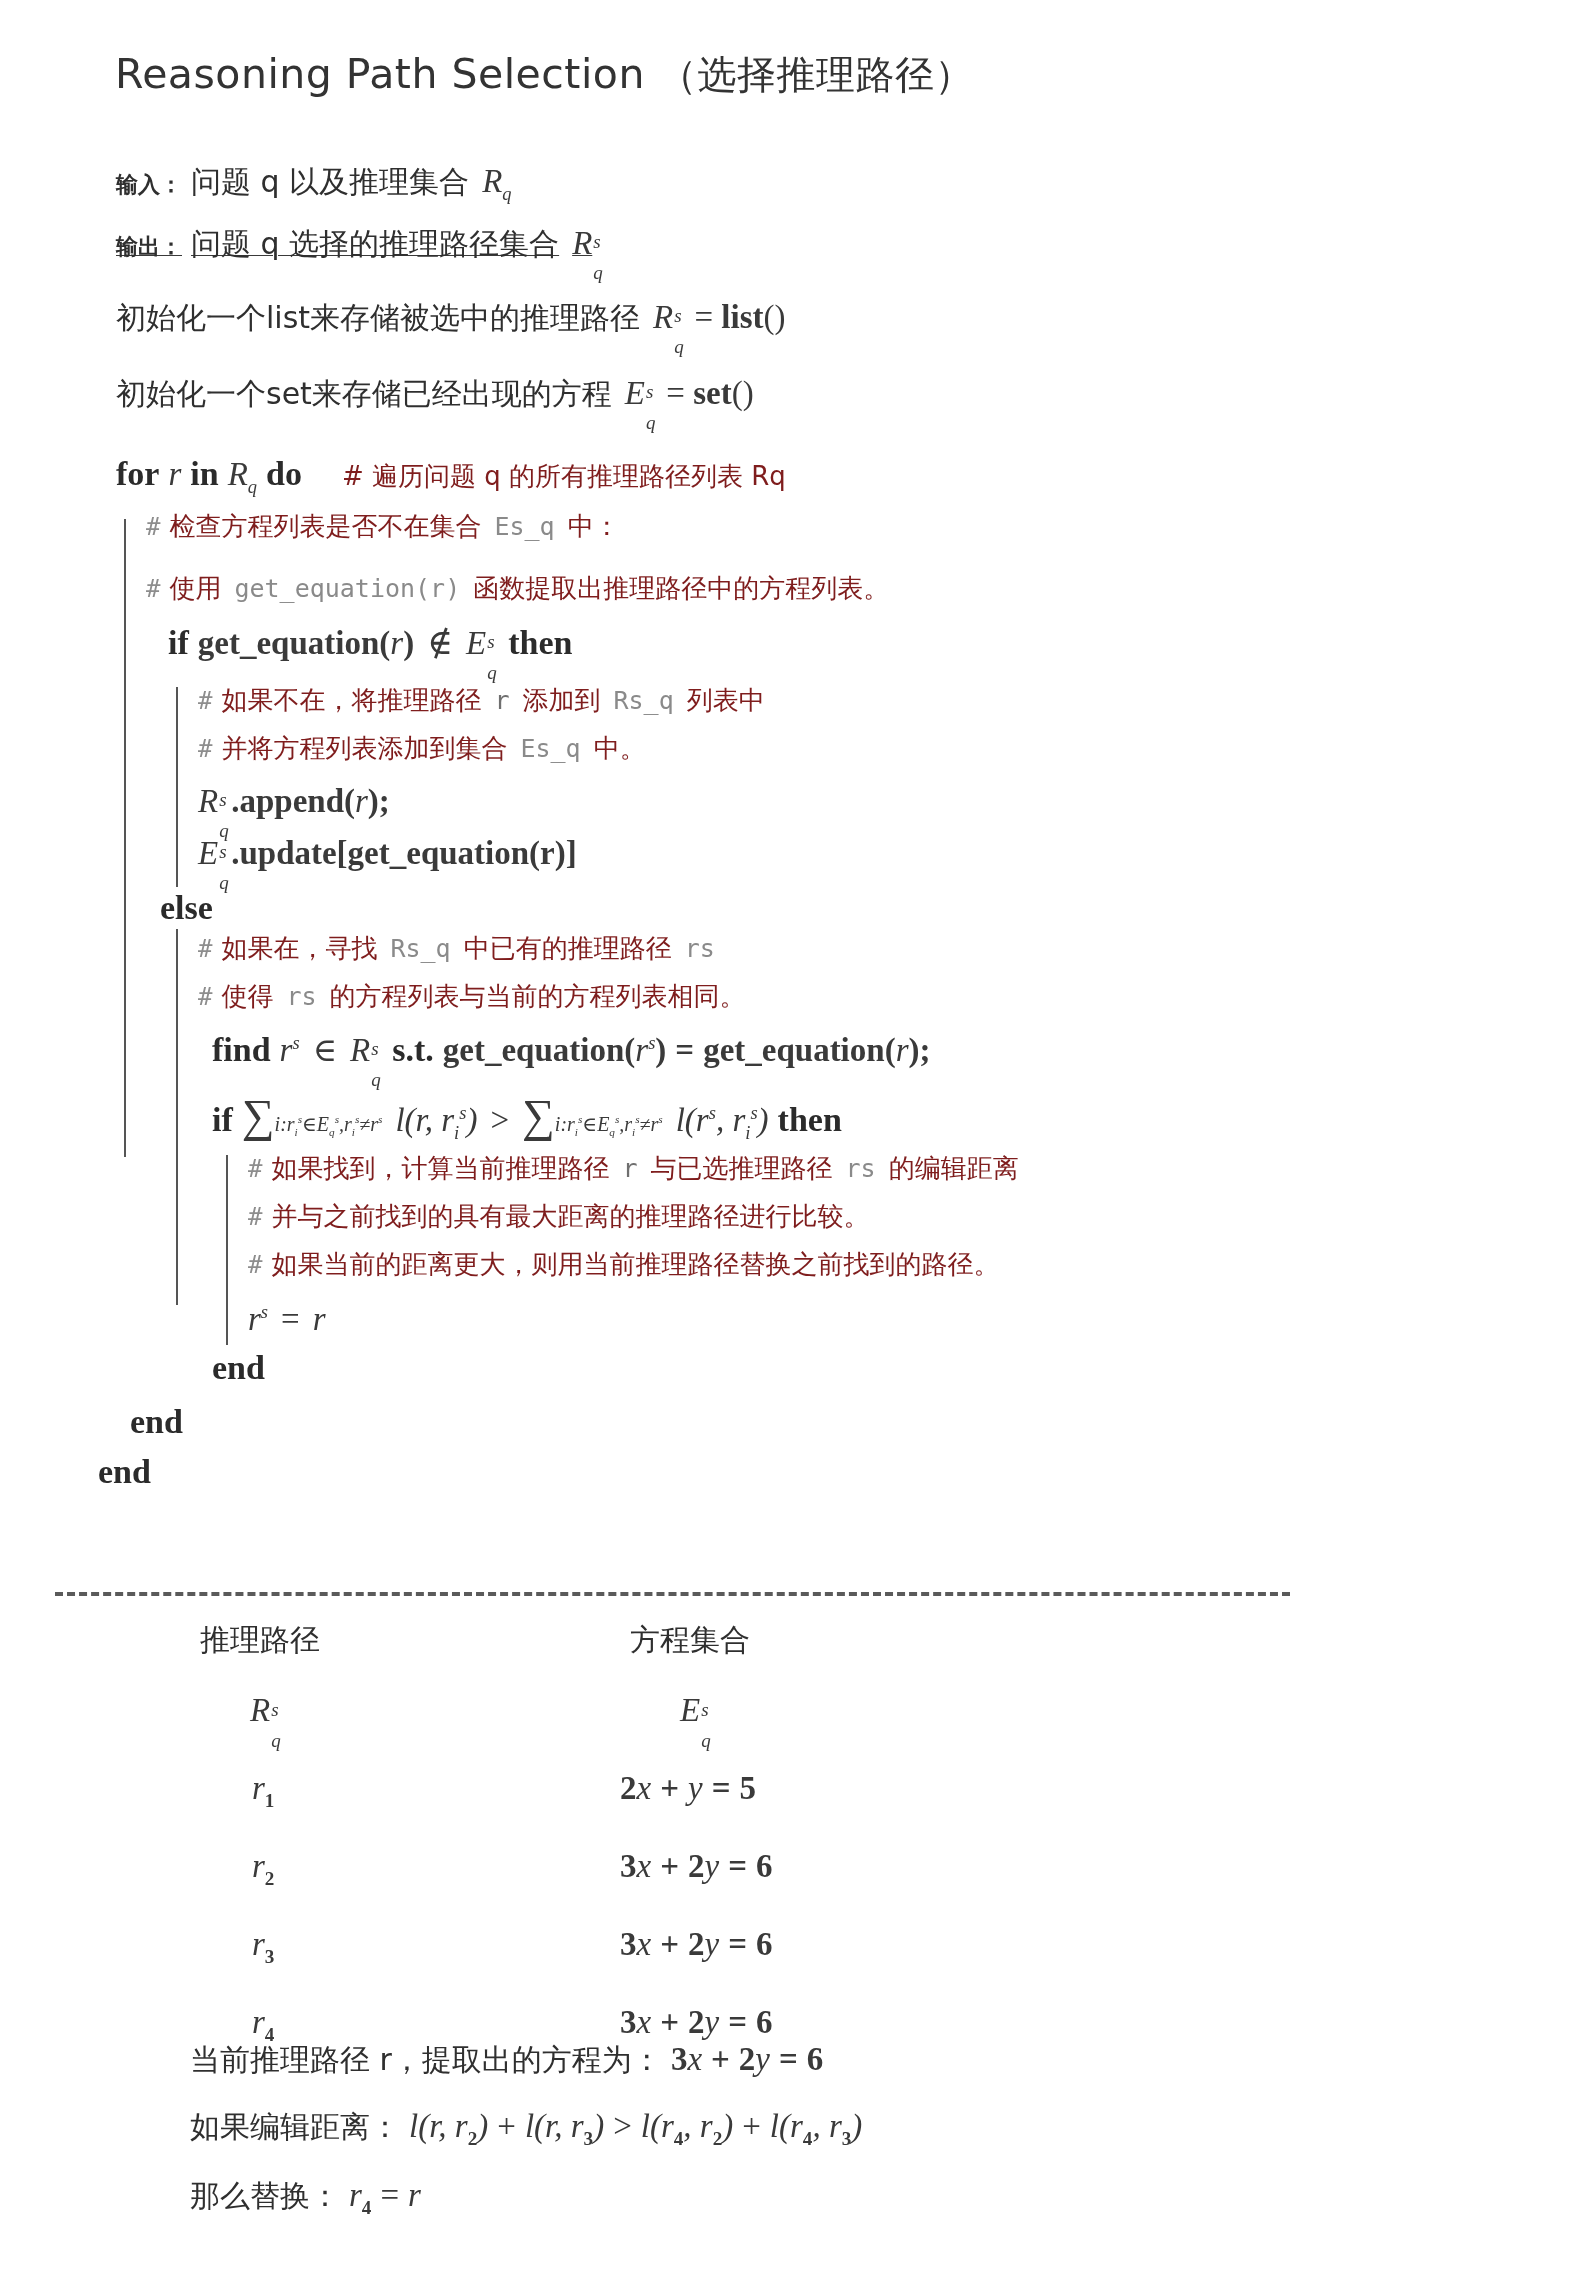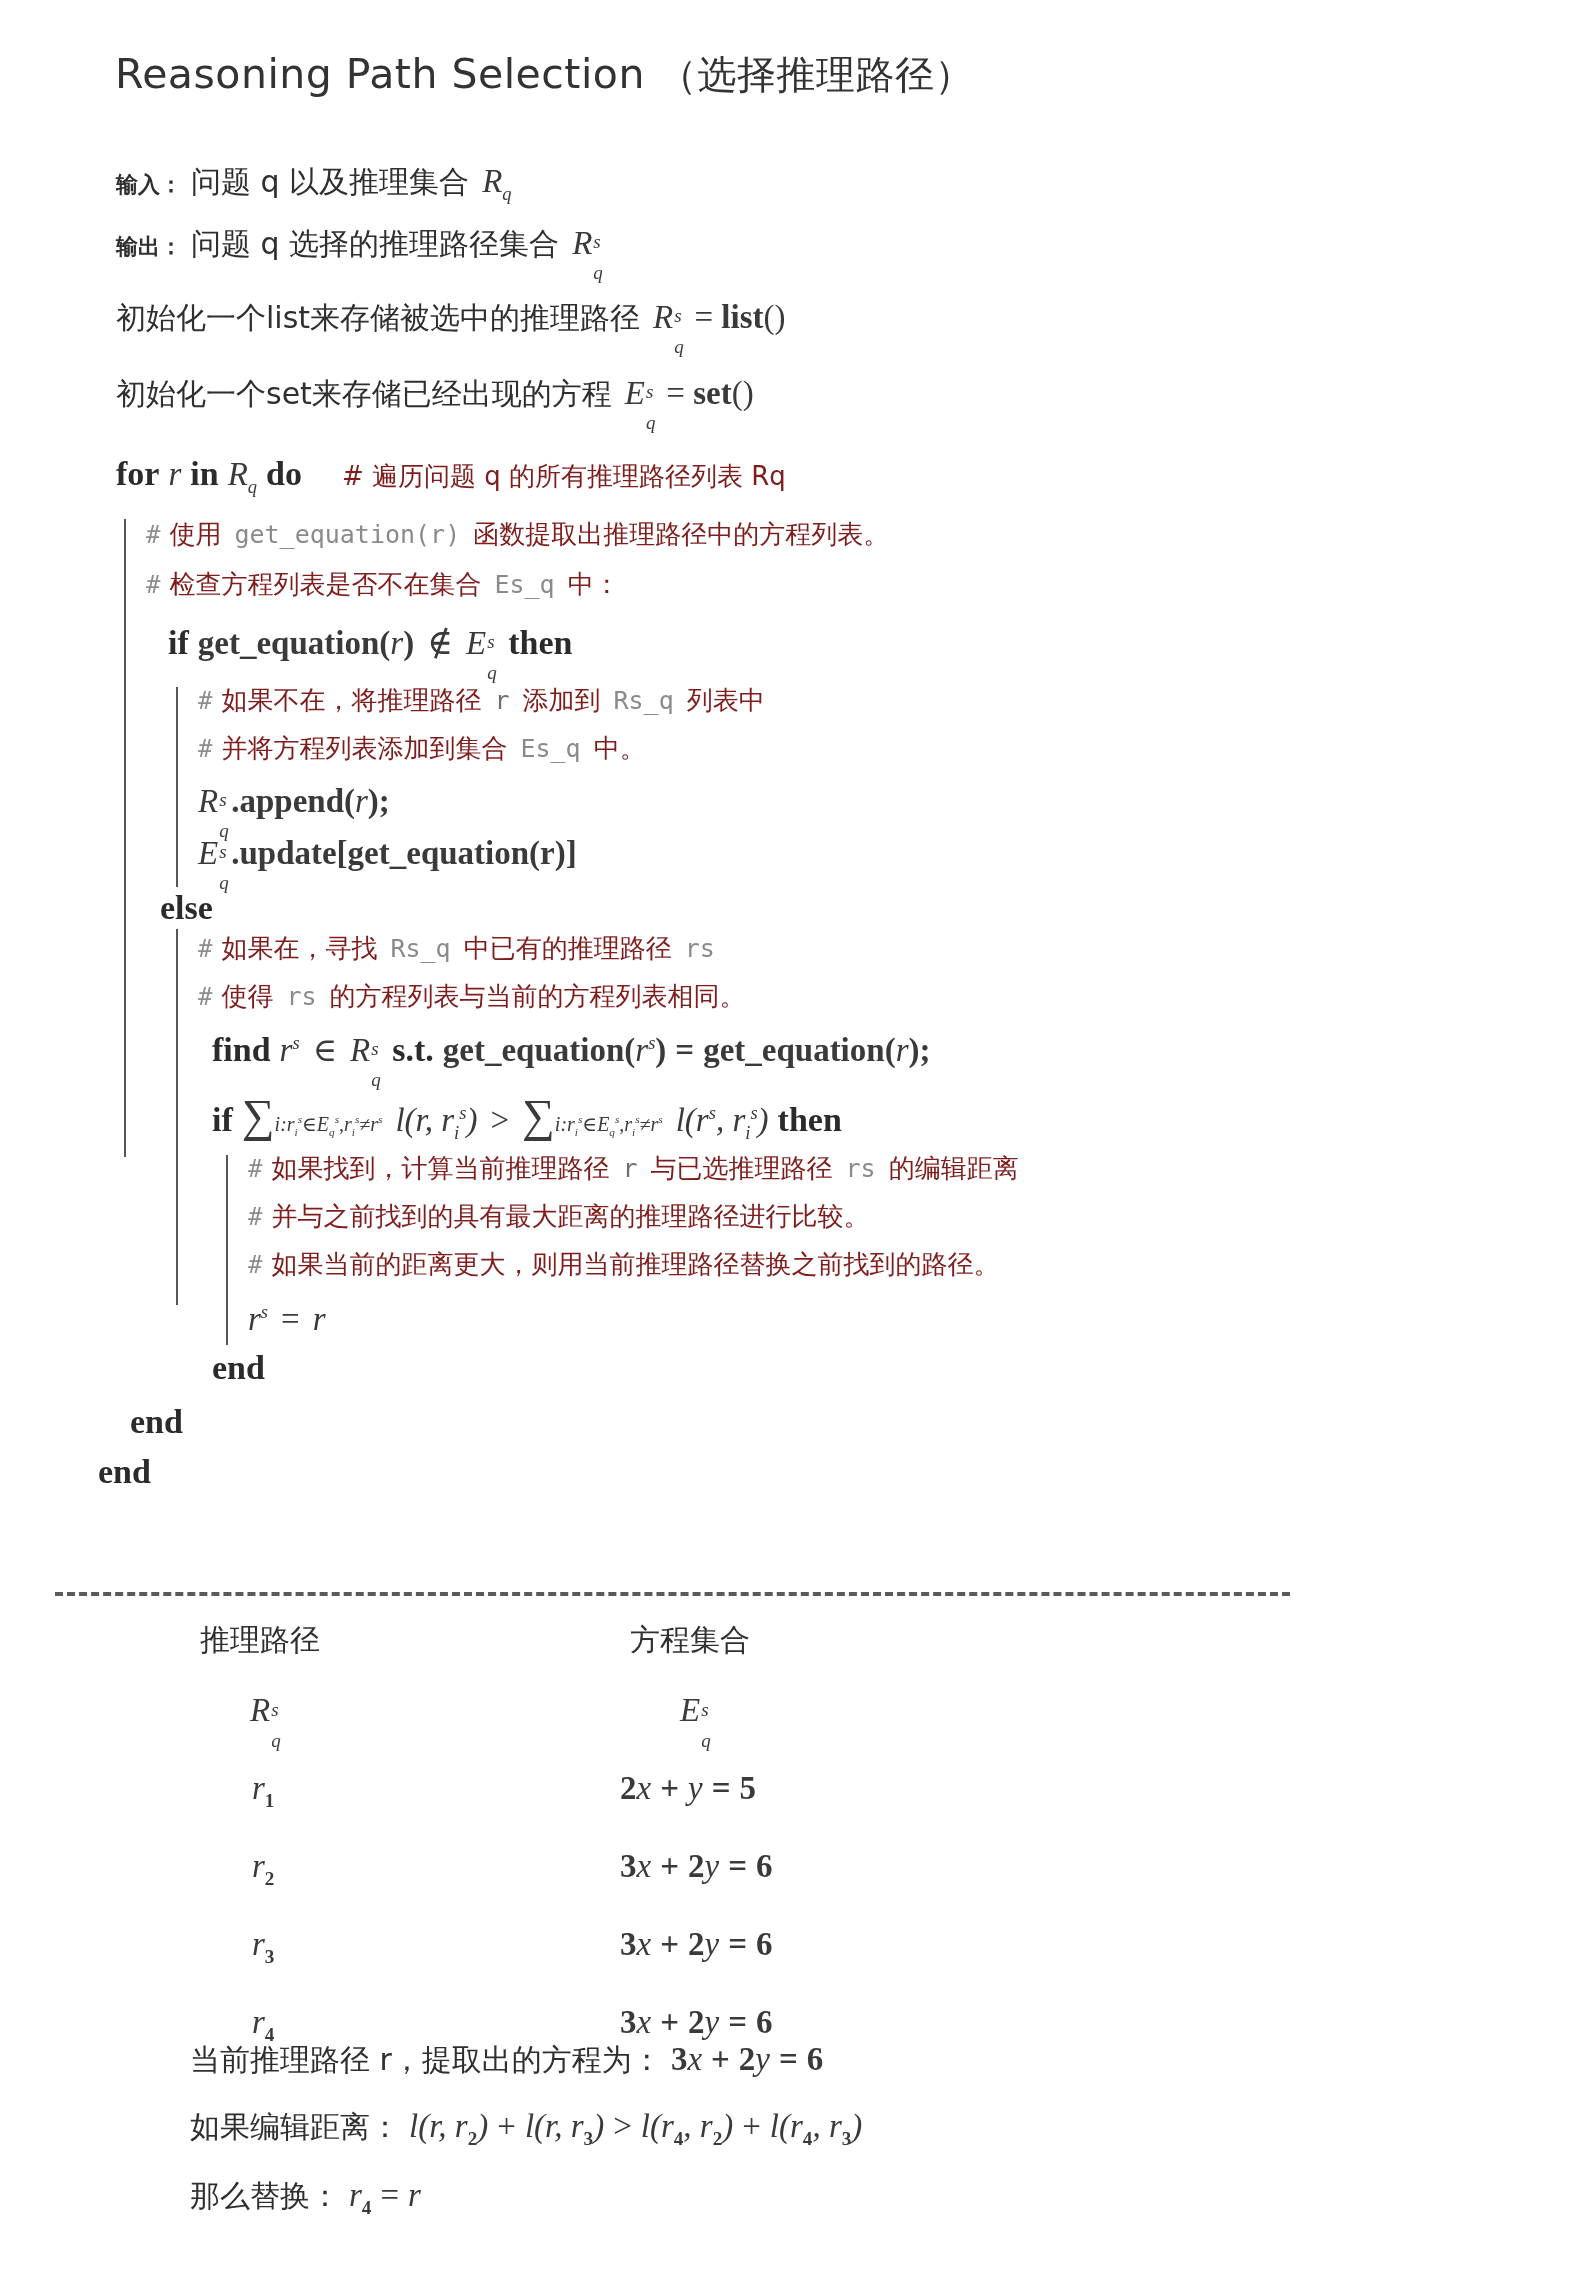--- a/index.html
+++ b/index.html
@@ -220,45 +220,45 @@
   <div class="title">
     <span>Reasoning Path Selection</span><span class="spacer12"></span><span class="cn">（选择推理路径）</span>
   </div>
 
   <div class="algo">
 
     <div class="line" style="top:0px; height:62px;">
       <span class="cjk-b">输入：</span><span class="spacer8"></span><span class="cjk">问题 q 以及推理集合</span><span class="spacer12"></span><span class="mi">R<sub class="sm">q</sub></span>
     </div>
 
-    <div class="line" style="top:0px; height:74px;">
+    <div class="line" style="top:0px; height:74px;text-decoration:underline;">
       <span class="cjk-b">输出：</span><span class="spacer8"></span><span class="cjk">问题 q 选择的推理路径集合</span><span class="spacer12"></span><span class="mi">R<span class="sup2"><span class="s">s</span><span class="b">q</span></span><span class="spacer12"></span></span>
     </div>
 
     <div class="line" style="top:0px; height:76px;">
       <span class="cjk">初始化一个list来存储被选中的推理路径</span><span class="spacer12"></span><span class="mi">R<span class="sup2"><span class="s">s</span><span class="b">q</span></span><span class="spacer12"></span><span class="mr"> = </span><span class="mb">list</span><span class="mr">()</span></span>
     </div>
 
     <div class="line" style="top:0px; height:80px;">
       <span class="cjk">初始化一个set来存储已经出现的方程</span><span class="spacer12"></span><span class="mi">E<span class="sup2"><span class="s">s</span><span class="b">q</span></span><span class="spacer12"></span><span class="mr"> = </span><span class="mb">set</span><span class="mr">()</span></span>
     </div>
 
     <div class="line" style="top:0px; height:56px;">
       <span class="kw">for</span><span class="spacer8"></span><span class="mi">r</span><span class="spacer8"></span><span class="kw">in</span><span class="spacer8"></span><span class="mi">R<sub class="sm">q</sub></span><span class="spacer8"></span><span class="kw">do</span><span style="display:inline-block;width:40px;"></span><span class="cmt"># 遍历问题 q 的所有推理路径列表 Rq</span>
     </div>
 
     <div style="position:relative; padding-left:30px;">
       <div class="vbar" style="left:8px; top:6px; height:638px;"></div>
 
+      <div class="line" style="height:54px;">
+        <span class="cmt-hash">#</span><span class="spacer8"></span><span class="cmt">检查方程列表是否不在集合</span><span class="spacer12"></span><span class="mono">Es_q</span><span class="spacer12"></span><span class="cmt">中：</span>
+      </div>
+
       <div class="line" style="height:50px; padding-top:8px;">
         <span class="cmt-hash">#</span><span class="spacer8"></span><span class="cmt">使用</span><span class="spacer12"></span><span class="mono">get_equation(r)</span><span class="spacer12"></span><span class="cmt">函数提取出推理路径中的方程列表。</span>
-      </div>
-
-      <div class="line" style="height:54px;">
-        <span class="cmt-hash">#</span><span class="spacer8"></span><span class="cmt">检查方程列表是否不在集合</span><span class="spacer12"></span><span class="mono">Es_q</span><span class="spacer12"></span><span class="cmt">中：</span>
       </div>
 
       <div class="line" style="height:58px; padding-left:22px;">
         <span class="kw">if</span><span class="spacer8"></span><span class="mb">get_equation(</span><span class="mi">r</span><span class="mb">)</span><span class="spacer12"></span><span class="mr" style="font-size:35px;">∉</span><span class="spacer12"></span><span class="mi">E<span class="sup2"><span class="s">s</span><span class="b">q</span></span><span class="spacer12"></span></span><span class="spacer8"></span><span class="kw">then</span>
       </div>
 
       <div style="position:relative; padding-left:52px;">
         <div class="vbar" style="left:30px; top:4px; height:200px;"></div>
 
         <div class="line" style="height:48px; padding-top:4px;">

